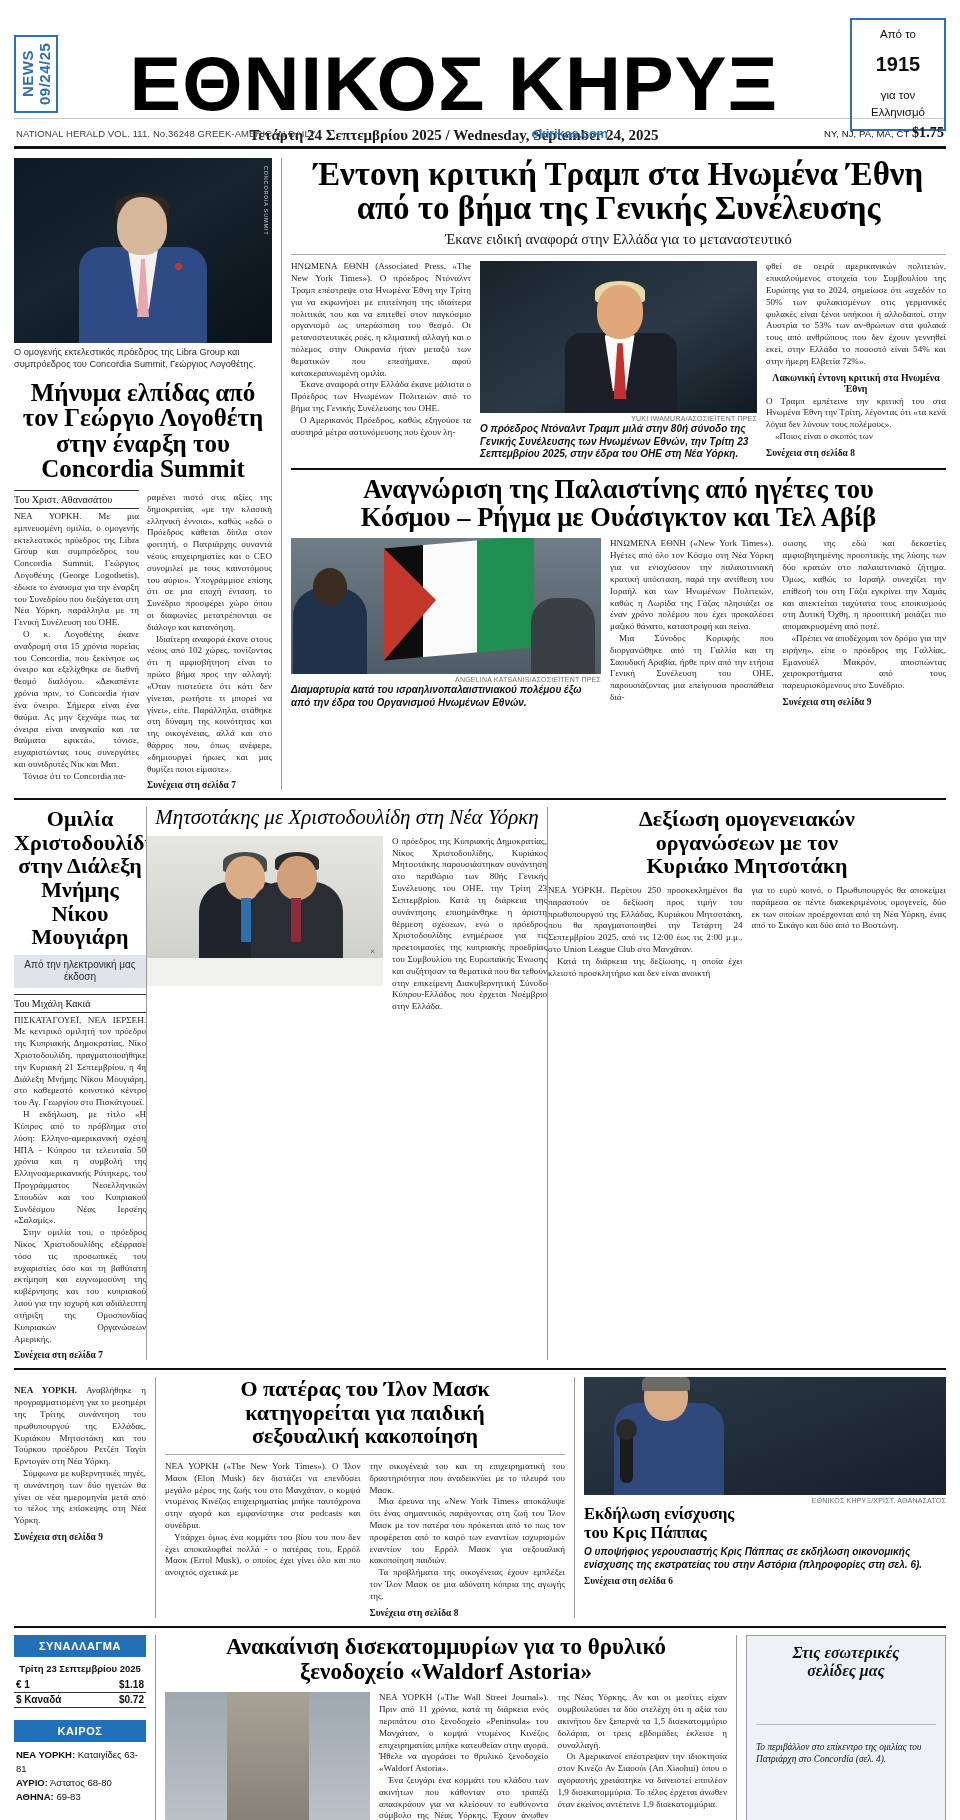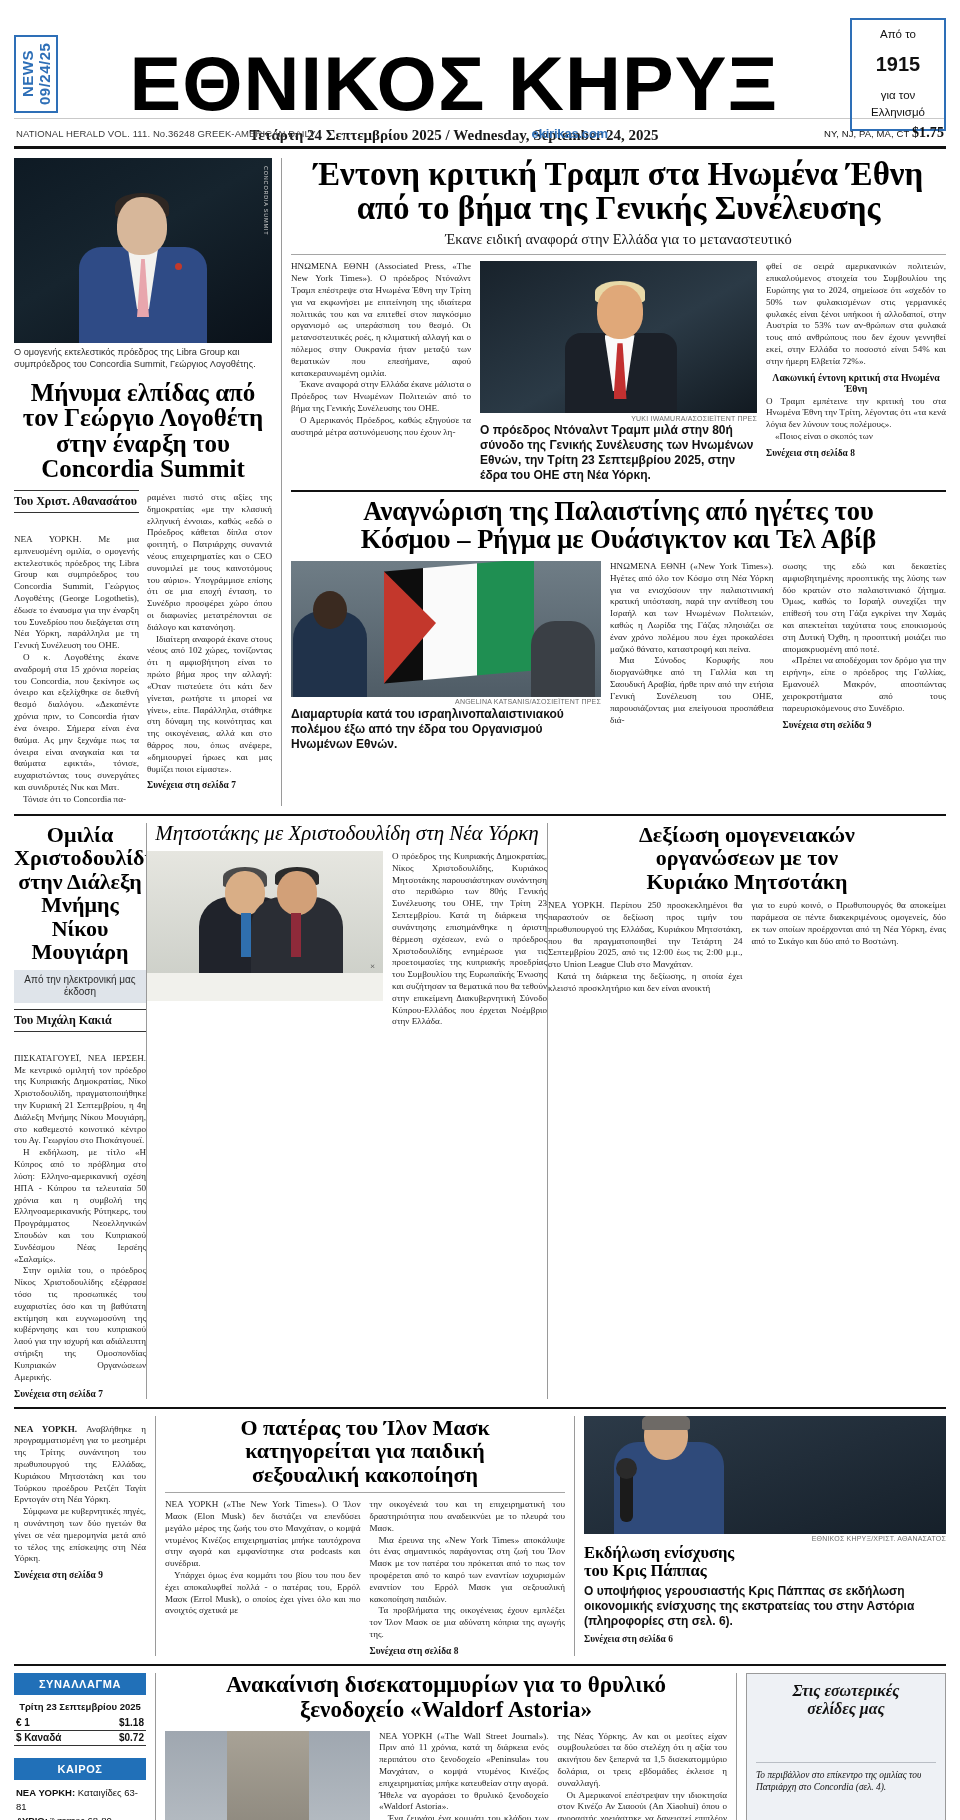--- a/index.html
+++ b/index.html
@@ -55,22 +55,22 @@
   
   .hl { font-family: "Liberation Serif", serif; font-weight: bold; color: #000; line-height: 1.02; }
   .deck { font-family: "Liberation Serif", serif; font-size: 14.5px; text-align: center; color: #111; }
   .caption { font-size: 9.2px; line-height: 1.3; color: #2b2b2b; font-family: "Liberation Sans", sans-serif; }
   .credit { font-size: 7px; color: #6a6a6a; font-family: "Liberation Sans", sans-serif;
             letter-spacing: .2px; text-align: right; padding: 1.5px 0; }
   .body-txt { font-size: 9.1px; line-height: 1.3; text-align: justify; color: #1c1c1c;
               font-family: "Liberation Serif", serif; hyphens: auto; }
   .body-txt p { text-indent: 9px; }
   .body-txt p.noind { text-indent: 0; }
-  .byline { font-size: 12px; font-weight: bold; border-bottom: 1px solid #333;
-            border-top: 1px solid #333; padding: 3px 0; margin-bottom: 21px; }
+  .byline { font-size: 10px; font-weight: normal; border-bottom: 1px solid #333;
+            border-top: 1px solid #333; padding: 3px 0; margin-bottom: 2px; }
   .cont { font-size: 9.4px; font-weight: bold; margin-top: 5px; }
   .photo { background: #23303a; position: relative; overflow: hidden; }
   .vcaption { position: absolute; right: 3px; top: 8px; writing-mode: vertical-rl;
               font-size: 5.5px; color: #cfcfcf; letter-spacing: .8px;
               font-family: "Liberation Sans", sans-serif; }
 
   
   .topblock { display: flex; gap: 9px; }
   .topleft { width: 258px; flex: none; }
   .divider { width: 1px; background: #9a9a9a; flex: none; }
@@ -201,24 +201,24 @@
   .hotel-photo { width: 100%; height: 218px; background: linear-gradient(180deg,#9fa7b0,#cfd4d8); position: relative; overflow: hidden; }
   .hotel-photo .bldg { position: absolute; left: 12%; bottom: 0; width: 76%; height: 92%;
                        background: linear-gradient(180deg,#b8b2a6,#8d8madded 0,#7e7a70); }
   .hotel-photo .tower { position: absolute; left: 30%; bottom: 0; width: 40%; height: 100%;
                         background: linear-gradient(180deg,#a8a296,#6f6b62); }
 
   .inside-box { border: 1px solid #9a9a9a; background: #eef1f5; padding: 8px 9px 9px; }
   .inside-title { font-family: "Liberation Serif", serif; font-style: italic; font-weight: bold;
                   font-size: 16px; text-align: center; line-height: 1.12; margin-bottom: 7px; }
   .inside-item { font-family: "Liberation Serif", serif; font-style: italic; font-size: 9.4px;
-                 line-height: 1.35; padding: 6px 0; border-top: 1px solid #b9bec5; margin-top: 44px; }
+                 line-height: 1.35; padding: 16px 0; border-top: 1px solid #b9bec5; margin-top: 44px; }
   .inside-item:first-of-type { border-top: none; padding-top: 0; }
-  .cap-bold { font-family: "Liberation Sans", sans-serif; font-weight: bold; font-size: 12px;
-              line-height: 1.25; }
+  .cap-bold { font-family: "Liberation Sans", sans-serif; font-weight: bold; font-size: 10px;
+              line-height: 1.25; font-style: italic; }
 </style>
 </head>
 <body>
 
 <div class="page">
 
   <div class="masthead">
     <div class="news-badge">
       <span>NEWS 09/24/25</span>
     </div>

